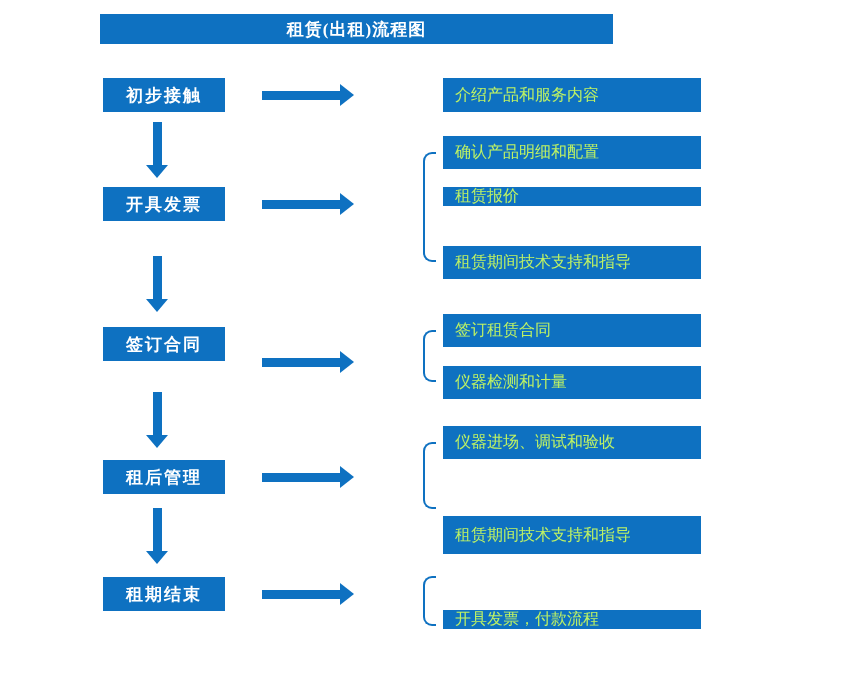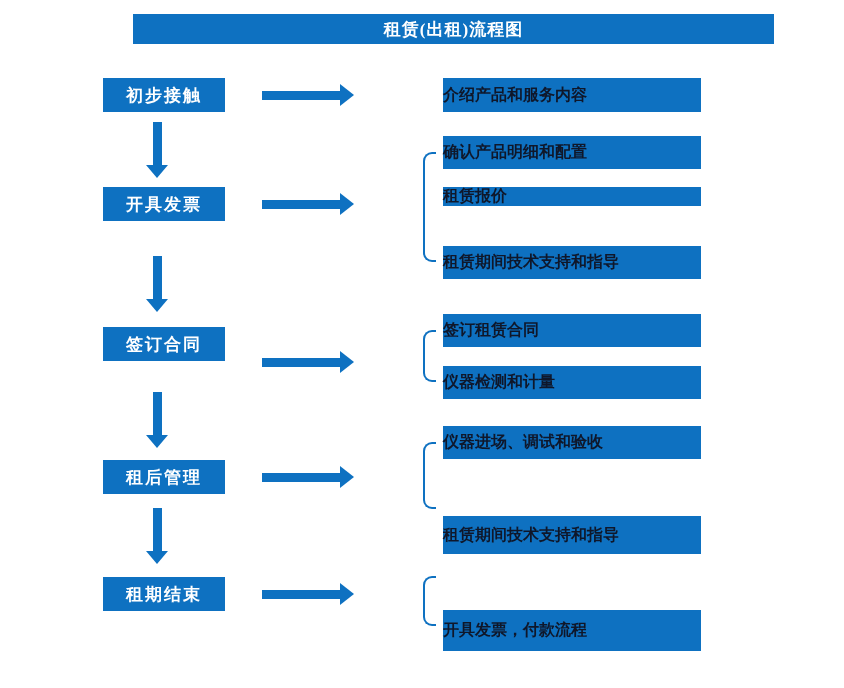--- a/index.html
+++ b/index.html
@@ -11,54 +11,54 @@
   .canvas {
     position: relative;
     width: 844px;
     height: 688px;
     background: #ffffff;
     overflow: hidden;
   }
   .title-bar {
     position: absolute;
     left: 100px; top: 14px;
-    width: 641px; height: 30px;
+    width: 513px; height: 30px;
     background: var(--accent);
     color: #ffffff;
     font-size: 17px;
     font-weight: bold;
     display: flex;
     align-items: center;
     justify-content: center;
     letter-spacing: 1px;
-    margin-left: 33px;
   }
   .stage {
     position: absolute;
     left: 103px;
     width: 122px; height: 34px;
     background: var(--accent);
     color: #ffffff;
     font-size: 17px;
     font-weight: bold;
     letter-spacing: 2px;
     display: flex;
     align-items: center;
     justify-content: center;
   }
   .detail {
     position: absolute;
     left: 443px;
     width: 258px;
     background: var(--accent);
-    color: #0f172a;
+    color: #bef264;
     font-size: 16px;
-    font-weight: bold;
+    font-weight: normal;
     display: flex;
     align-items: center;
+    padding-left: 12px;
   }
   .v-arrow {
     position: absolute;
     left: 146px;
     width: 22px;
     display: flex;
     flex-direction: column;
     align-items: center;
   }
   .v-shaft { width: 9px; flex: 1; background: var(--accent); }
@@ -153,15 +153,15 @@
   <div class="detail" style="top:136px;height:33px">确认产品明细和配置</div>
   <div class="detail" style="top:187px;height:19px">租赁报价</div>
   <div class="detail" style="top:246px;height:33px">租赁期间技术支持和指导</div>
 
   <div class="detail" style="top:314px;height:33px">签订租赁合同</div>
   <div class="detail" style="top:366px;height:33px">仪器检测和计量</div>
 
   <div class="detail" style="top:426px;height:33px">仪器进场、调试和验收</div>
   <div class="detail" style="top:516px;height:38px">租赁期间技术支持和指导</div>
 
-  <div class="detail" style="top:610px;height:41px">开具发票，付款流程</div>
+  <div class="detail" style="top:610px;height:19px">开具发票，付款流程</div>
 
 </div>
 
 </body></html>

